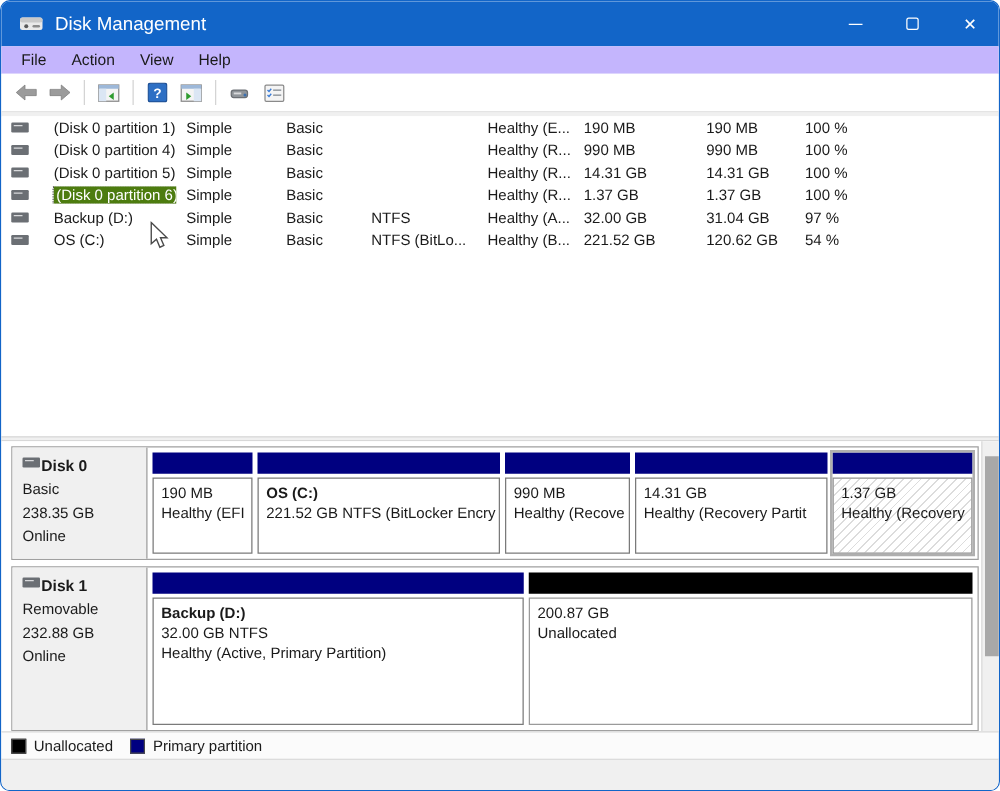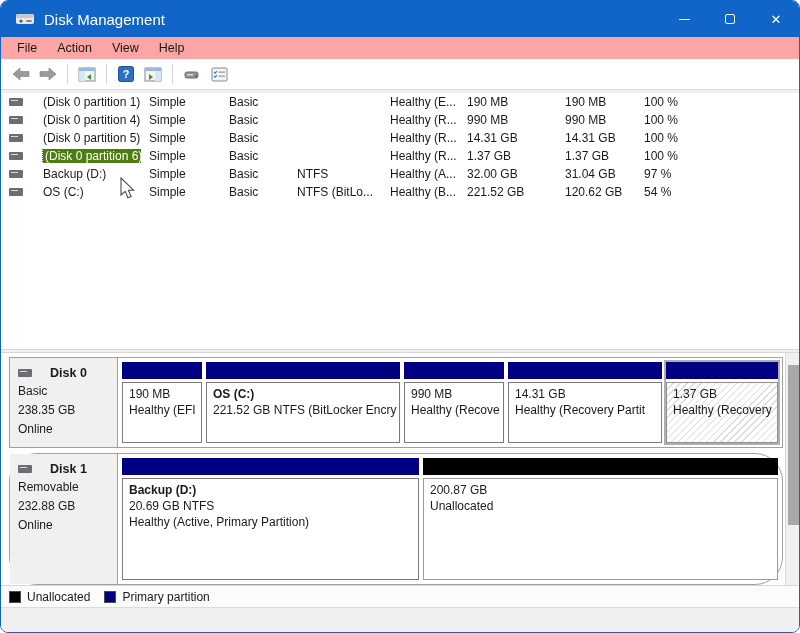--- a/index.html
+++ b/index.html
@@ -14,21 +14,21 @@
   .titlebar { height:36px; flex:0 0 36px; background:#1265C8; color:#fff;
     display:flex; align-items:center; padding-left:14px; }
   .title-icon { width:20px; height:16px; margin-right:9px; }
   .title-text { font-size:15px; }
   .win-controls { margin-left:auto; display:flex; height:100%; }
   .win-btn { width:46px; height:100%; display:flex; align-items:center; justify-content:center; color:#fff; }
   .min-glyph { width:11px; height:1px; background:#fff; display:block; }
   .max-glyph { width:10px; height:10px; border:1px solid #fff; border-radius:2px; display:block; }
   .close-glyph { font-size:13px; line-height:1; }
   
-  .menubar { height:22px; flex:0 0 22px; background:#fca5a5; display:flex; align-items:center; padding-left:6px; }
+  .menubar { height:22px; flex:0 0 22px; background:#c4b5fd; display:flex; align-items:center; padding-left:6px; }
   .menu-item { padding:0 10px; height:100%; display:flex; align-items:center; font-size:12.5px; }
   
   .toolbar { height:31px; flex:0 0 31px; background:#fff; border-bottom:1px solid #DCDCDC;
     display:flex; align-items:center; padding-left:8px; gap:3px; }
   .tb-strip { height:3px; flex:0 0 3px; background:#F0F0F0; }
   .tb-btn { width:24px; height:24px; display:flex; align-items:center; justify-content:center; }
   .tb-sep { width:1px; height:20px; background:#D4D4D4; margin:0 4px; }
   
   .listview { height:256px; flex:0 0 256px; background:#fff; overflow:hidden; }
   .lv-header { display:flex; height:20px; background:#F2F2F2; border-bottom:1px solid #DCDCDC; }
@@ -43,24 +43,24 @@
   .disk-glyph { width:14px; height:8px; background:#6b6f74; border-radius:1px; position:relative; flex:0 0 14px; }
   .disk-glyph::after { content:""; position:absolute; left:2px; top:2px; width:7px; height:1px; background:#d9dadc; }
   .sel-label { background:#4d7c0f; color:#fff; outline:1px dotted #5a5a5a; padding:0 2px; }
   
   .splitter { height:4px; flex:0 0 4px; background:#F0F0F0; border-top:1px solid #D8D8D8; border-bottom:1px solid #D8D8D8; }
   
   .gpane { height:232px; flex:0 0 232px; display:flex; background:#fff; }
   .gpane-content { flex:1 1 auto; padding:4px 2px 0 8px; display:flex; flex-direction:column; }
   .disk-band { display:flex; border:1px solid #A0A0A0; background:#fff; }
   .band0 { height:100px; }
-  .band1 { height:146px; margin-top:5px;border-radius:28px; }
+  .band1 { height:146px; margin-top:5px; }
   .band-header { width:108px; flex:0 0 108px; background:#F0F0F0; border-right:1px solid #A0A0A0;
     padding:8px 6px 0 8px; }
-  .band-title { display:flex; align-items:center; gap:18px; font-weight:bold; font-size:12.5px; }
+  .band-title { display:flex; align-items:flex-start; gap:1px; font-weight:bold; font-size:12.5px; }
   .band-line { margin-top:4px; font-size:12px; line-height:15px; }
   .parts { flex:1 1 auto; display:flex; gap:4px; padding:4px; }
   .part { display:flex; flex-direction:column; flex:0 0 auto; }
   .pbar { height:17px; flex:0 0 17px; margin-bottom:3px; }
   .pbox { flex:1 1 auto; border:1px solid #7a7a7a; background:#fff; padding:3px 6px;
     overflow:hidden; white-space:nowrap; }
   .pline { line-height:16px; font-size:12px; }
   .pline.bold { font-weight:bold; }
   .part.selected { outline:2px solid #AFAFAF; }
   .part.selected .pbox {
@@ -321,21 +321,21 @@
             </div>
           <div class="band-line">Removable</div>
           <div class="band-line">232.88 GB</div>
           <div class="band-line">Online</div>
         </div>
         <div class="parts">
           <div class="part" style="width:297px">
             <div class="pbar" style="background: rgb(0, 0, 128);"></div>
             <div class="pbox">
               <div class="pline bold">Backup  (D:)</div>
-              <div class="pline">20.69 GB NTFS</div>
+              <div class="pline">32.00 GB NTFS</div>
               <div class="pline">Healthy (Active, Primary Partition)</div>
             </div>
           </div>
           <div class="part" style="flex:1 1 auto">
             <div class="pbar" style="background: rgb(0, 0, 0);"></div>
             <div class="pbox" style="border-color:#9a9a9a">
               <div class="pline bold"></div>
               <div class="pline">200.87 GB</div>
               <div class="pline">Unallocated</div>
             </div>

